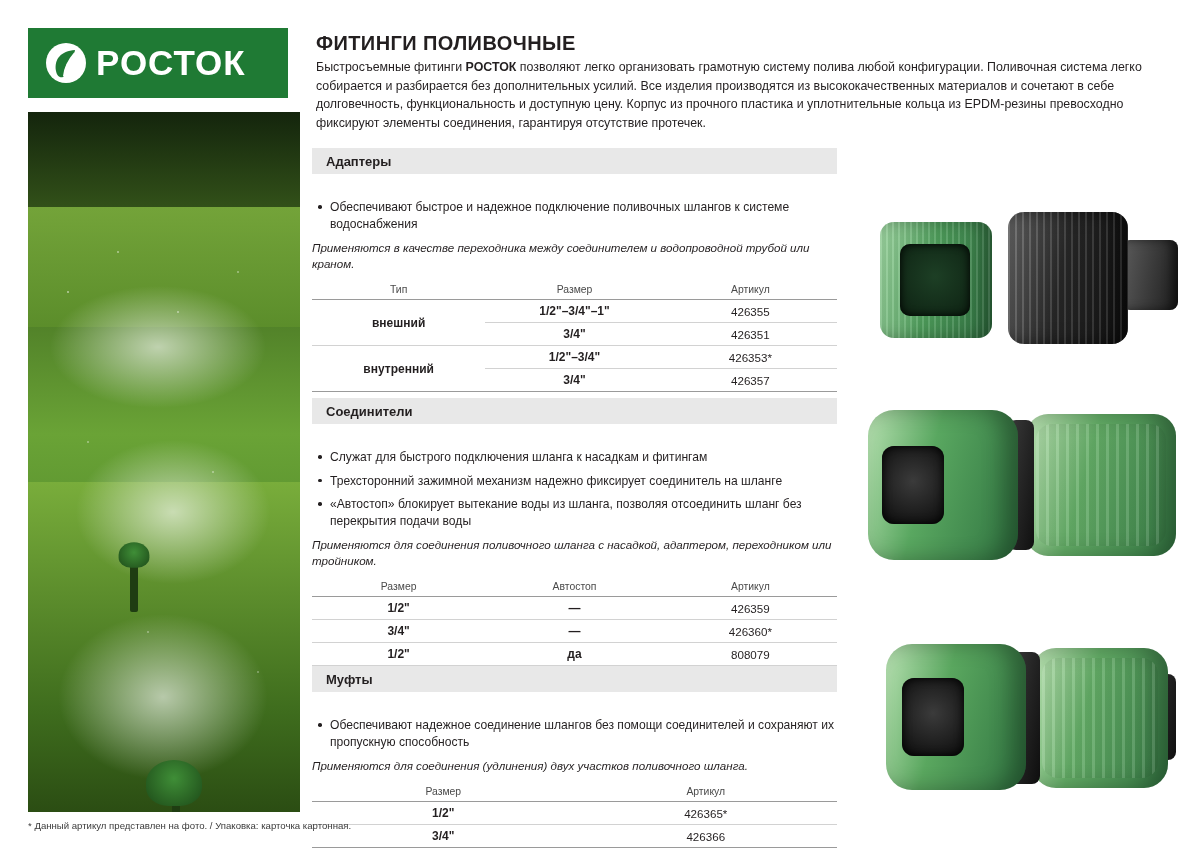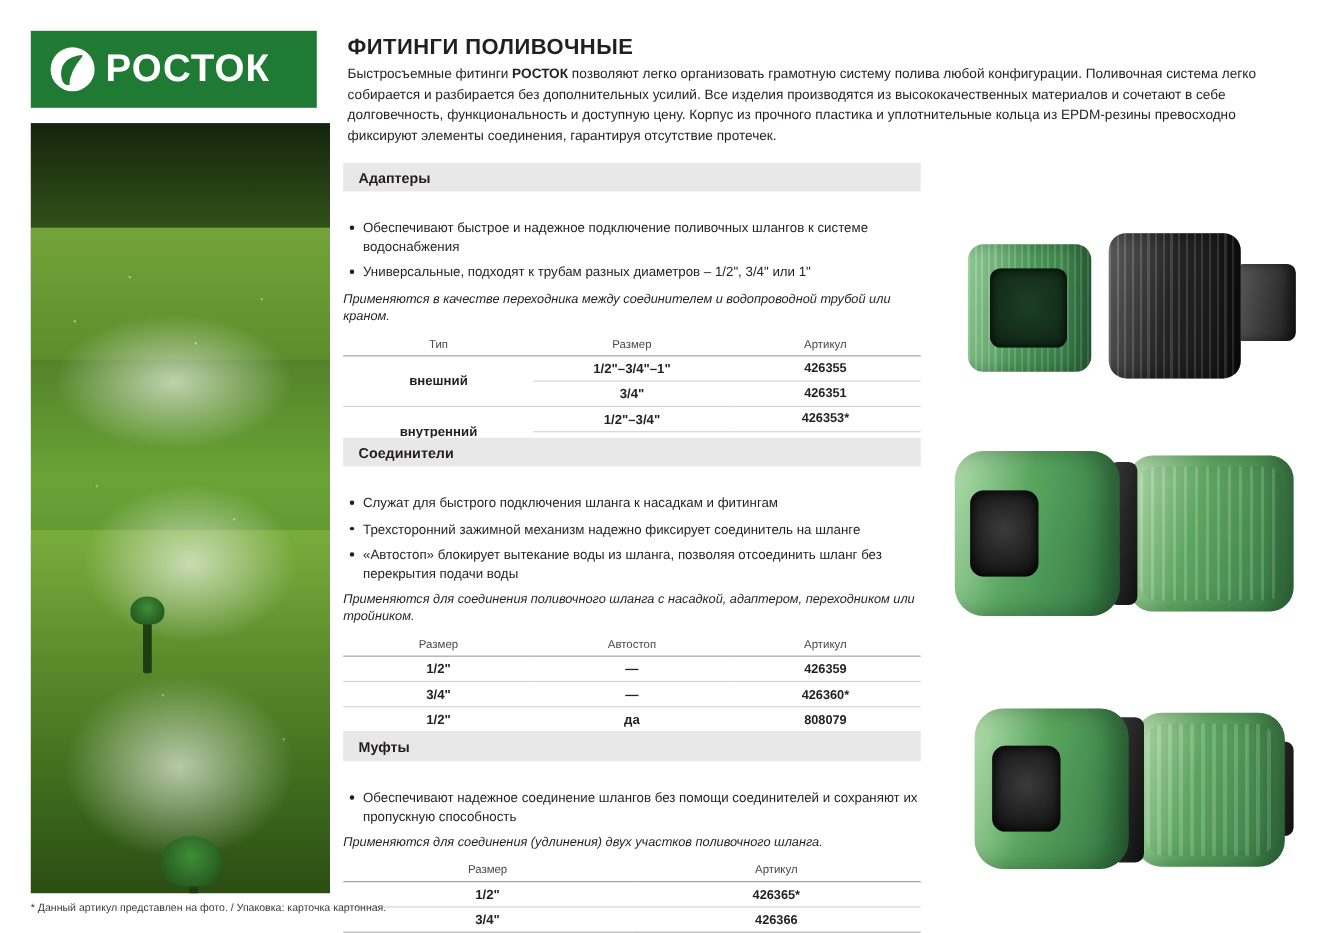--- a/index.html
+++ b/index.html
@@ -119,21 +119,21 @@
     font-size:11.6px;
   }
   table.spec th{
     font-weight:normal;font-size:10.4px;color:#4a4a4a;
     padding:2px 0 4px 0;border-bottom:1px solid #9a9a9a;text-align:center;
   }
   table.spec td{
     padding:4px 0;border-bottom:1px solid #d2d2d2;text-align:center;
     font-weight:bold;font-size:12px;
   }
-  table.spec td.art{font-weight:bold;font-size:11.6px;}
+  table.spec td.art{font-weight:normal;font-size:11.6px;}
   table.spec tr:last-child td{border-bottom:1px solid #9a9a9a;}
   table.spec td.blank{border-bottom:none;}
 
   .footnote{
     position:absolute;left:28px;top:820px;font-size:9.6px;color:#3a3a3a;
   }
 
   
   .prod{position:absolute;}
 
@@ -260,21 +260,20 @@
 
   <div class="title">ФИТИНГИ ПОЛИВОЧНЫЕ</div>
   <div class="intro">
     <span>Быстросъемные фитинги </span><b>РОСТОК</b><span> позволяют легко организовать грамотную систему полива любой конфигурации. Поливочная система легко собирается и разбирается без дополнительных усилий. Все изделия производятся из высококачественных материалов и сочетают в себе долговечность, функциональность и доступную цену. Корпус из прочного пластика и уплотнительные кольца из EPDM-резины превосходно фиксируют элементы соединения, гарантируя отсутствие протечек.</span>
   </div>
 
   <div class="section" style="top:148px;">
     <div class="sec-head">Адаптеры</div>
     <ul class="bullets">
       <li>Обеспечивают быстрое и надежное подключение поливочных шлангов к системе водоснабжения</li>
-      <li>Универсальные, подходят к трубам разных диаметров – 1/2", 3/4" или 1"</li>
     </ul>
     <div class="note">Применяются в качестве переходника между соединителем и водопроводной трубой или краном.</div>
     <table class="spec">
       <thead>
         <tr>
           <th style="width:33%">Тип</th>
           <th style="width:34%">Размер</th>
           <th style="width:33%">Артикул</th>
         </tr>
       </thead>

